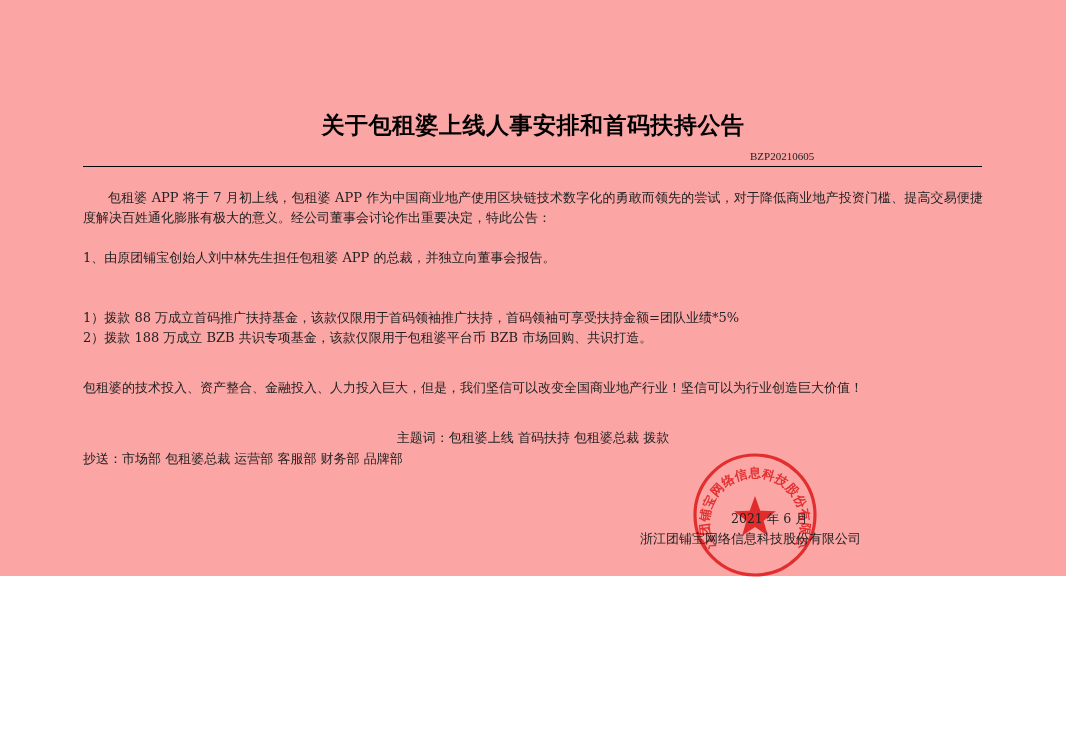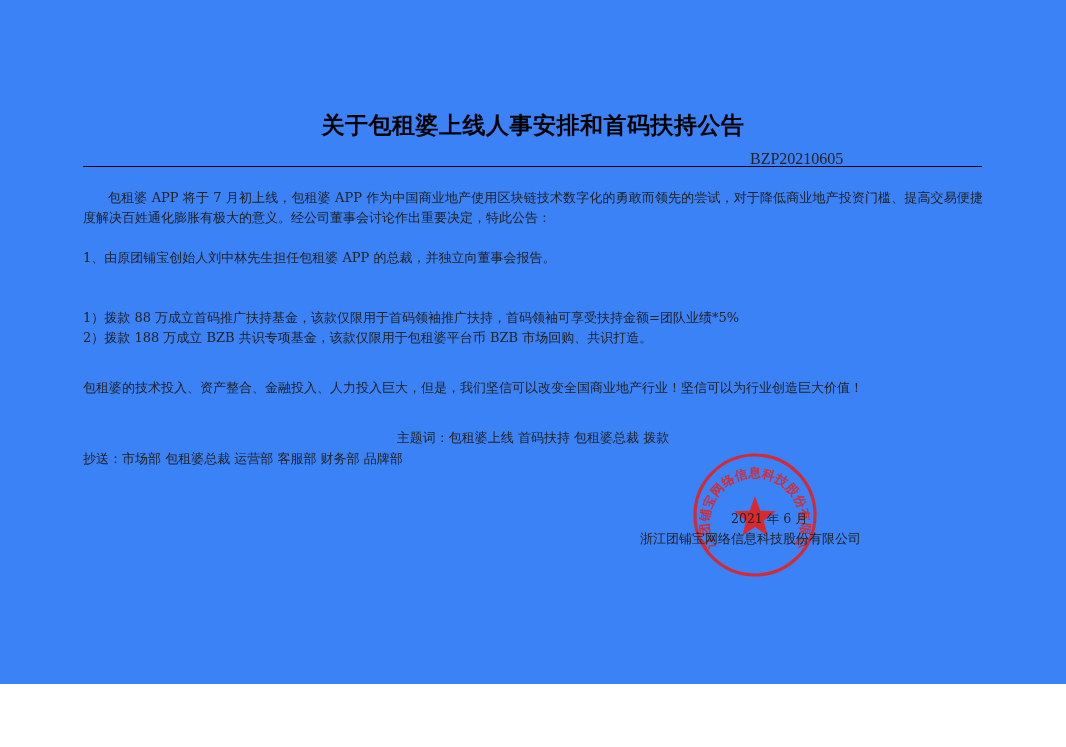--- a/index.html
+++ b/index.html
@@ -11,39 +11,39 @@
       width: 1066px;
       height: 747px;
       position: relative;
       overflow: hidden;
       font-family: "DejaVu Serif", "Liberation Serif", serif;
       color: #1a1a1a;
     }
     .page {
       position: absolute;
       left: 0; top: 0;
-      width: 1066px; height: 684px;
-      background: #3b82f6;
+      width: 1066px; height: 576px;
+      background: #fca5a5;
     }
     .title {
       position: absolute;
       left: 0; right: 0;
       top: 110px;
       text-align: center;
       font-family: "DejaVu Sans", "Liberation Sans", sans-serif;
       font-weight: bold;
       font-size: 23px;
       letter-spacing: 0.5px;
       color: #000;
     }
     .doc-number {
       position: absolute;
       left: 750px;
       top: 150px;
-      font-size: 16px;
+      font-size: 11px;
       font-family: "Liberation Serif", "DejaVu Serif", serif;
       color: #222;
     }
     .rule {
       position: absolute;
       left: 83px;
       width: 899px;
       top: 166px;
       height: 0;
       border-top: 1.5px solid #000;

